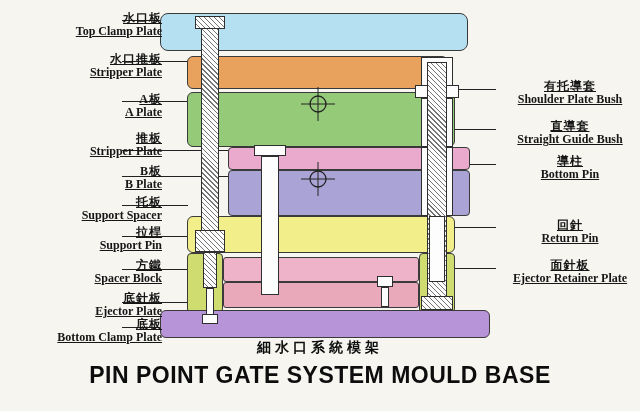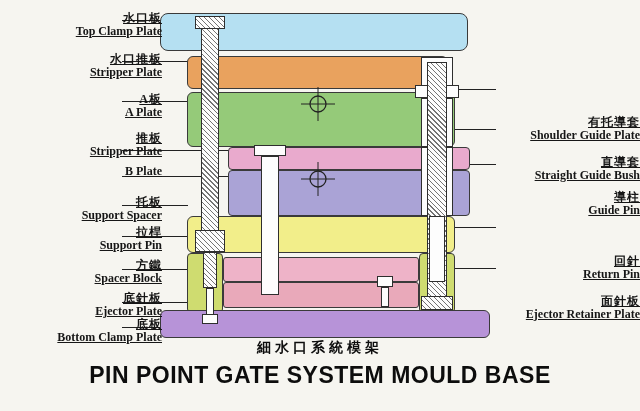--- a/index.html
+++ b/index.html
@@ -3,21 +3,21 @@
 <meta charset="utf-8">
 <style>
   * { margin:0; padding:0; box-sizing:border-box; }
   html,body { background:#ffffff; }
   body { font-family:"Liberation Serif","DejaVu Serif",serif; }
   .canvas { position:relative; width:640px; height:411px; background:#f6f5f0; overflow:hidden; }
 
   
   .lbl { position:absolute; line-height:13px; font-weight:bold; color:#161616; z-index:6;text-decoration:underline; }
   .lbl.left  { left:0;  width:162px; text-align:right; }
-  .lbl.right { left:500px; width:140px; text-align:right;margin-top:36px; }
+  .lbl.right { left:500px; width:140px; text-align:center; }
   .lbl .zh { font-size:12px; letter-spacing:1px; }
   .lbl .en { font-size:12px; }
 
   
   .leader { position:absolute; height:1px; background:#222; z-index:1; }
 
   
   .part { position:absolute; border:1px solid #3a3a3a; z-index:2; }
 
   
@@ -108,20 +108,21 @@
   </div>
   <div class="lbl left" style="top:93px">
     <div class="zh">A板</div>
     <div class="en">A Plate</div>
   </div>
   <div class="lbl left" style="top:132px">
     <div class="zh">推板</div>
     <div class="en">Stripper Plate</div>
   </div>
   <div class="lbl left" style="top:165px">
+    <div class="zh">B板</div>
     <div class="en">B Plate</div>
   </div>
   <div class="lbl left" style="top:196px">
     <div class="zh">托板</div>
     <div class="en">Support Spacer</div>
   </div>
   <div class="lbl left" style="top:226px">
     <div class="zh">拉桿</div>
     <div class="en">Support Pin</div>
   </div>
@@ -133,29 +134,29 @@
     <div class="zh">底針板</div>
     <div class="en">Ejector Plate</div>
   </div>
   <div class="lbl left" style="top:318px">
     <div class="zh">底板</div>
     <div class="en">Bottom Clamp Plate</div>
   </div>
 
   <div class="lbl right" style="top:80px">
     <div class="zh">有托導套</div>
-    <div class="en">Shoulder Guide Plate</div>
+    <div class="en">Shoulder Plate Bush</div>
   </div>
   <div class="lbl right" style="top:120px">
     <div class="zh">直導套</div>
     <div class="en">Straight Guide Bush</div>
   </div>
   <div class="lbl right" style="top:155px">
     <div class="zh">導柱</div>
-    <div class="en">Guide Pin</div>
+    <div class="en">Bottom Pin</div>
   </div>
   <div class="lbl right" style="top:219px">
     <div class="zh">回針</div>
     <div class="en">Return Pin</div>
   </div>
   <div class="lbl right" style="top:259px">
     <div class="zh">面針板</div>
     <div class="en">Ejector Retainer Plate</div>
   </div>
 

